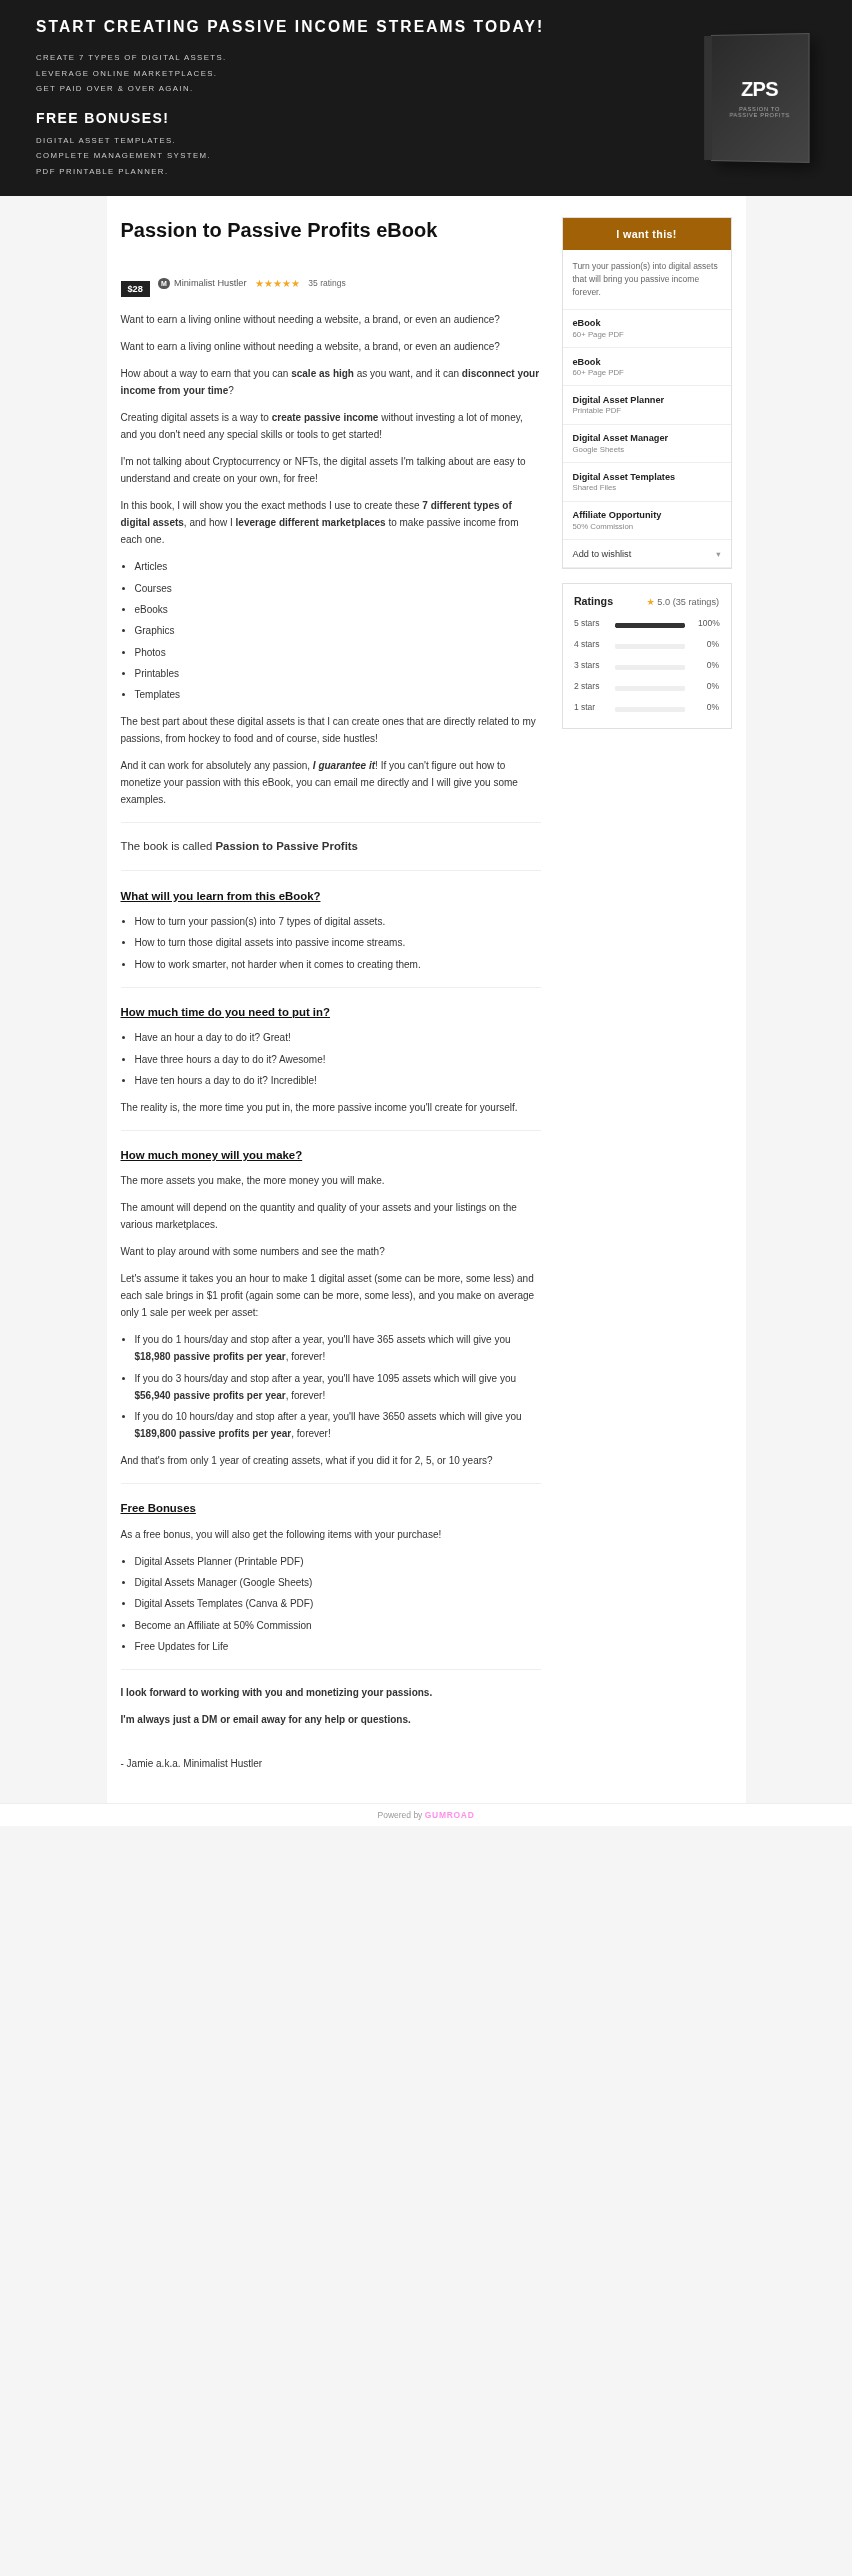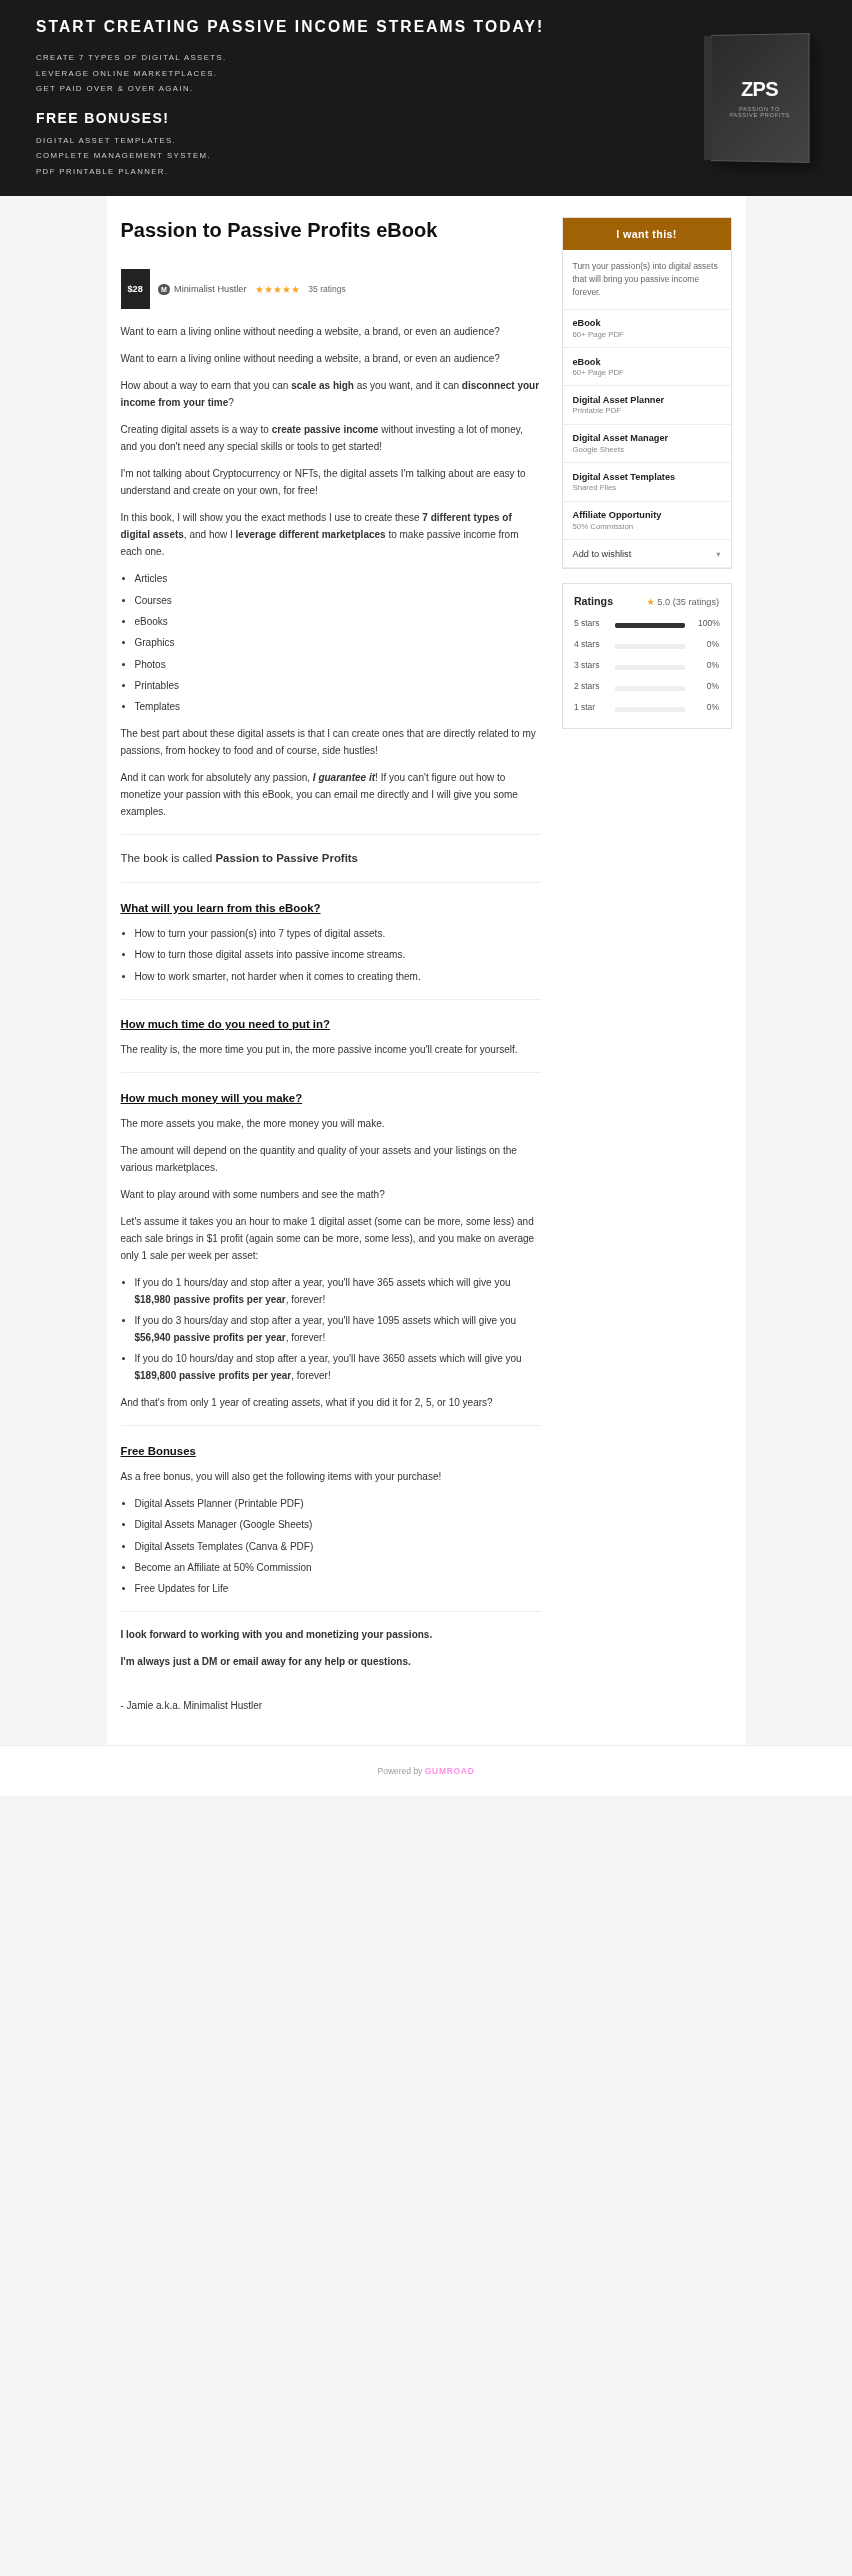--- a/index.html
+++ b/index.html
@@ -118,21 +118,22 @@
       align-items: center;
       gap: 8.5px;
       margin-bottom: 14px;
       flex-wrap: wrap;
     }
     .price-badge {
       background: #222;
       color: #fff;
       font-size: 9.2px;
       font-weight: 700;
-      padding: 15px 7px;
+      padding: 3px 7px;
+      margin-top: 12px;
     }
     .seller-info {
       display: flex;
       align-items: center;
       gap: 4.3px;
       font-size: 9.2px;
       color: #555;
     }
     .seller-dot {
       width: 11.4px;
@@ -248,21 +249,21 @@
     .rating-bar-fill {
       height: 100%;
       background: #333;
       border-radius: 1.4px;
     }
     .rating-pct { width: 21px; text-align: right; color: #555; }
 
     
     .footer {
       text-align: center;
-      padding: 20px;
+      padding: 6px;
       font-size: 8.5px;
       color: #999;
       background: #fff;
       border-top: 0.7px solid #eee;
     }
     .gumroad-logo {
       font-weight: 700;
       color: #ff90e8;
       letter-spacing: 0.7px;
     }
@@ -365,20 +366,25 @@
       <ul>
         <li>How to turn your passion(s) into 7 types of digital assets.</li>
         <li>How to turn those digital assets into passive income streams.</li>
         <li>How to work smarter, not harder when it comes to creating them.</li>
       </ul>
 
       <div class="divider"></div>
 
       <h3>How much time do you need to put in?</h3>
 
+      <ul>
+        <li>Have an hour a day to do it? Great!</li>
+        <li>Have three hours a day to do it? Awesome!</li>
+        <li>Have ten hours a day to do it? Incredible!</li>
+      </ul>
 
       <p>The reality is, the more time you put in, the more passive income you'll create for yourself.</p>
 
       <div class="divider"></div>
 
       <h3>How much money will you make?</h3>
 
       <p>The more assets you make, the more money you will make.</p>
       <p>The amount will depend on the quantity and quality of your assets and your listings on the various marketplaces.</p>
       <p>Want to play around with some numbers and see the math?</p>

